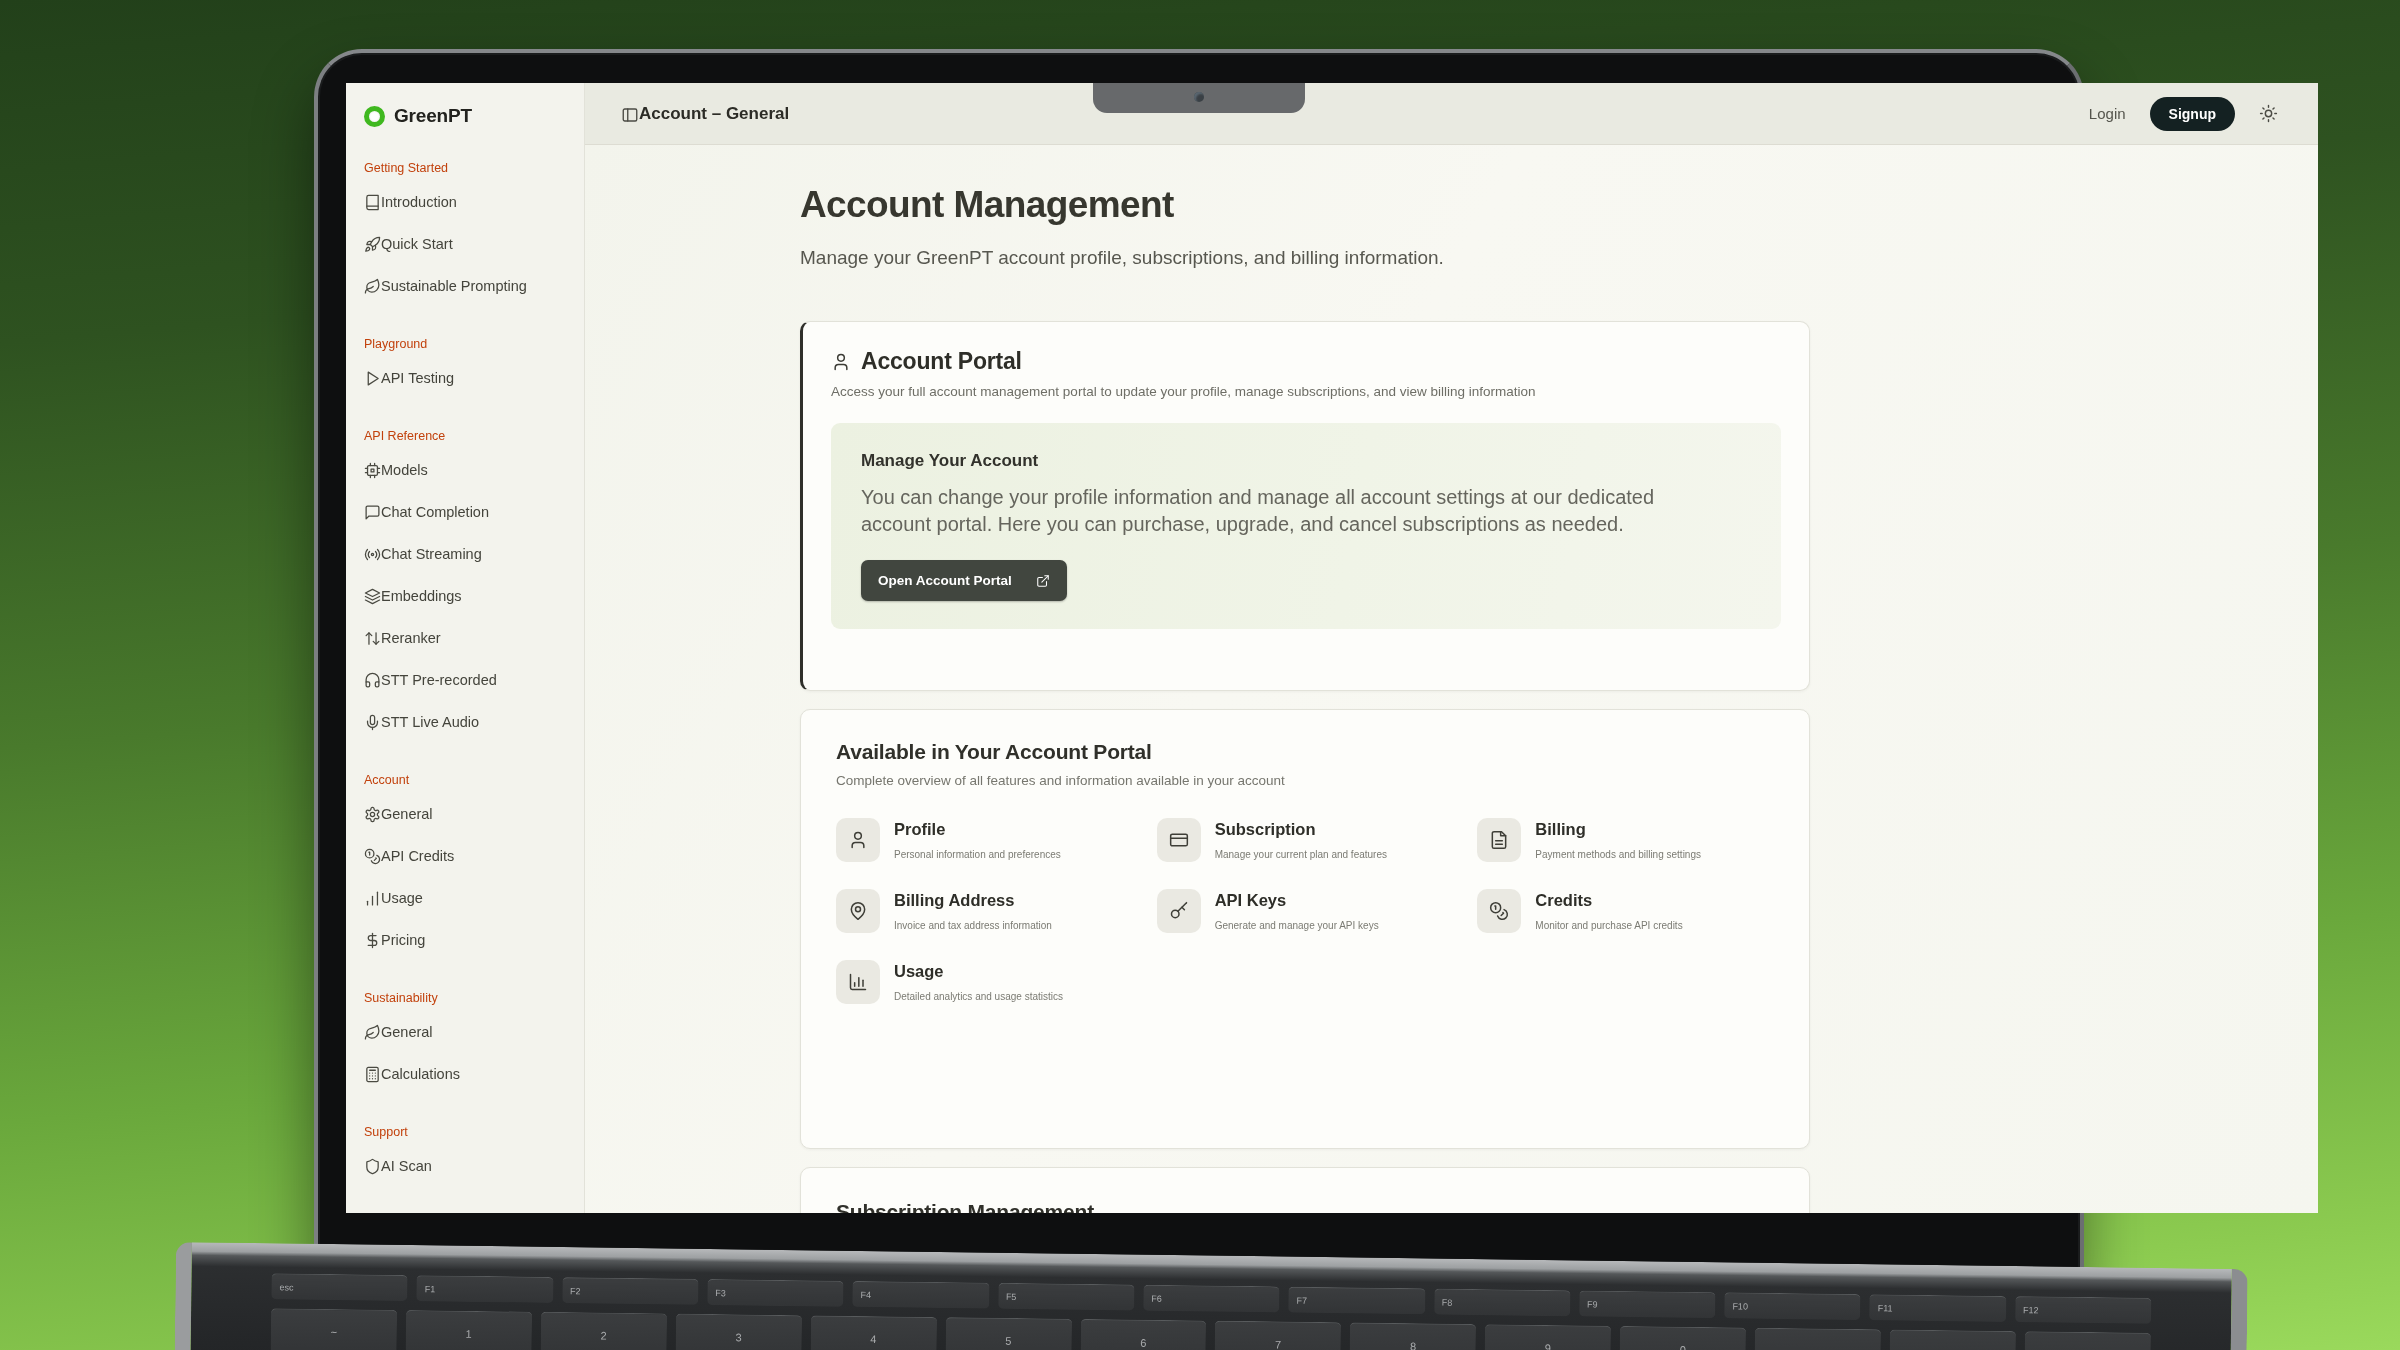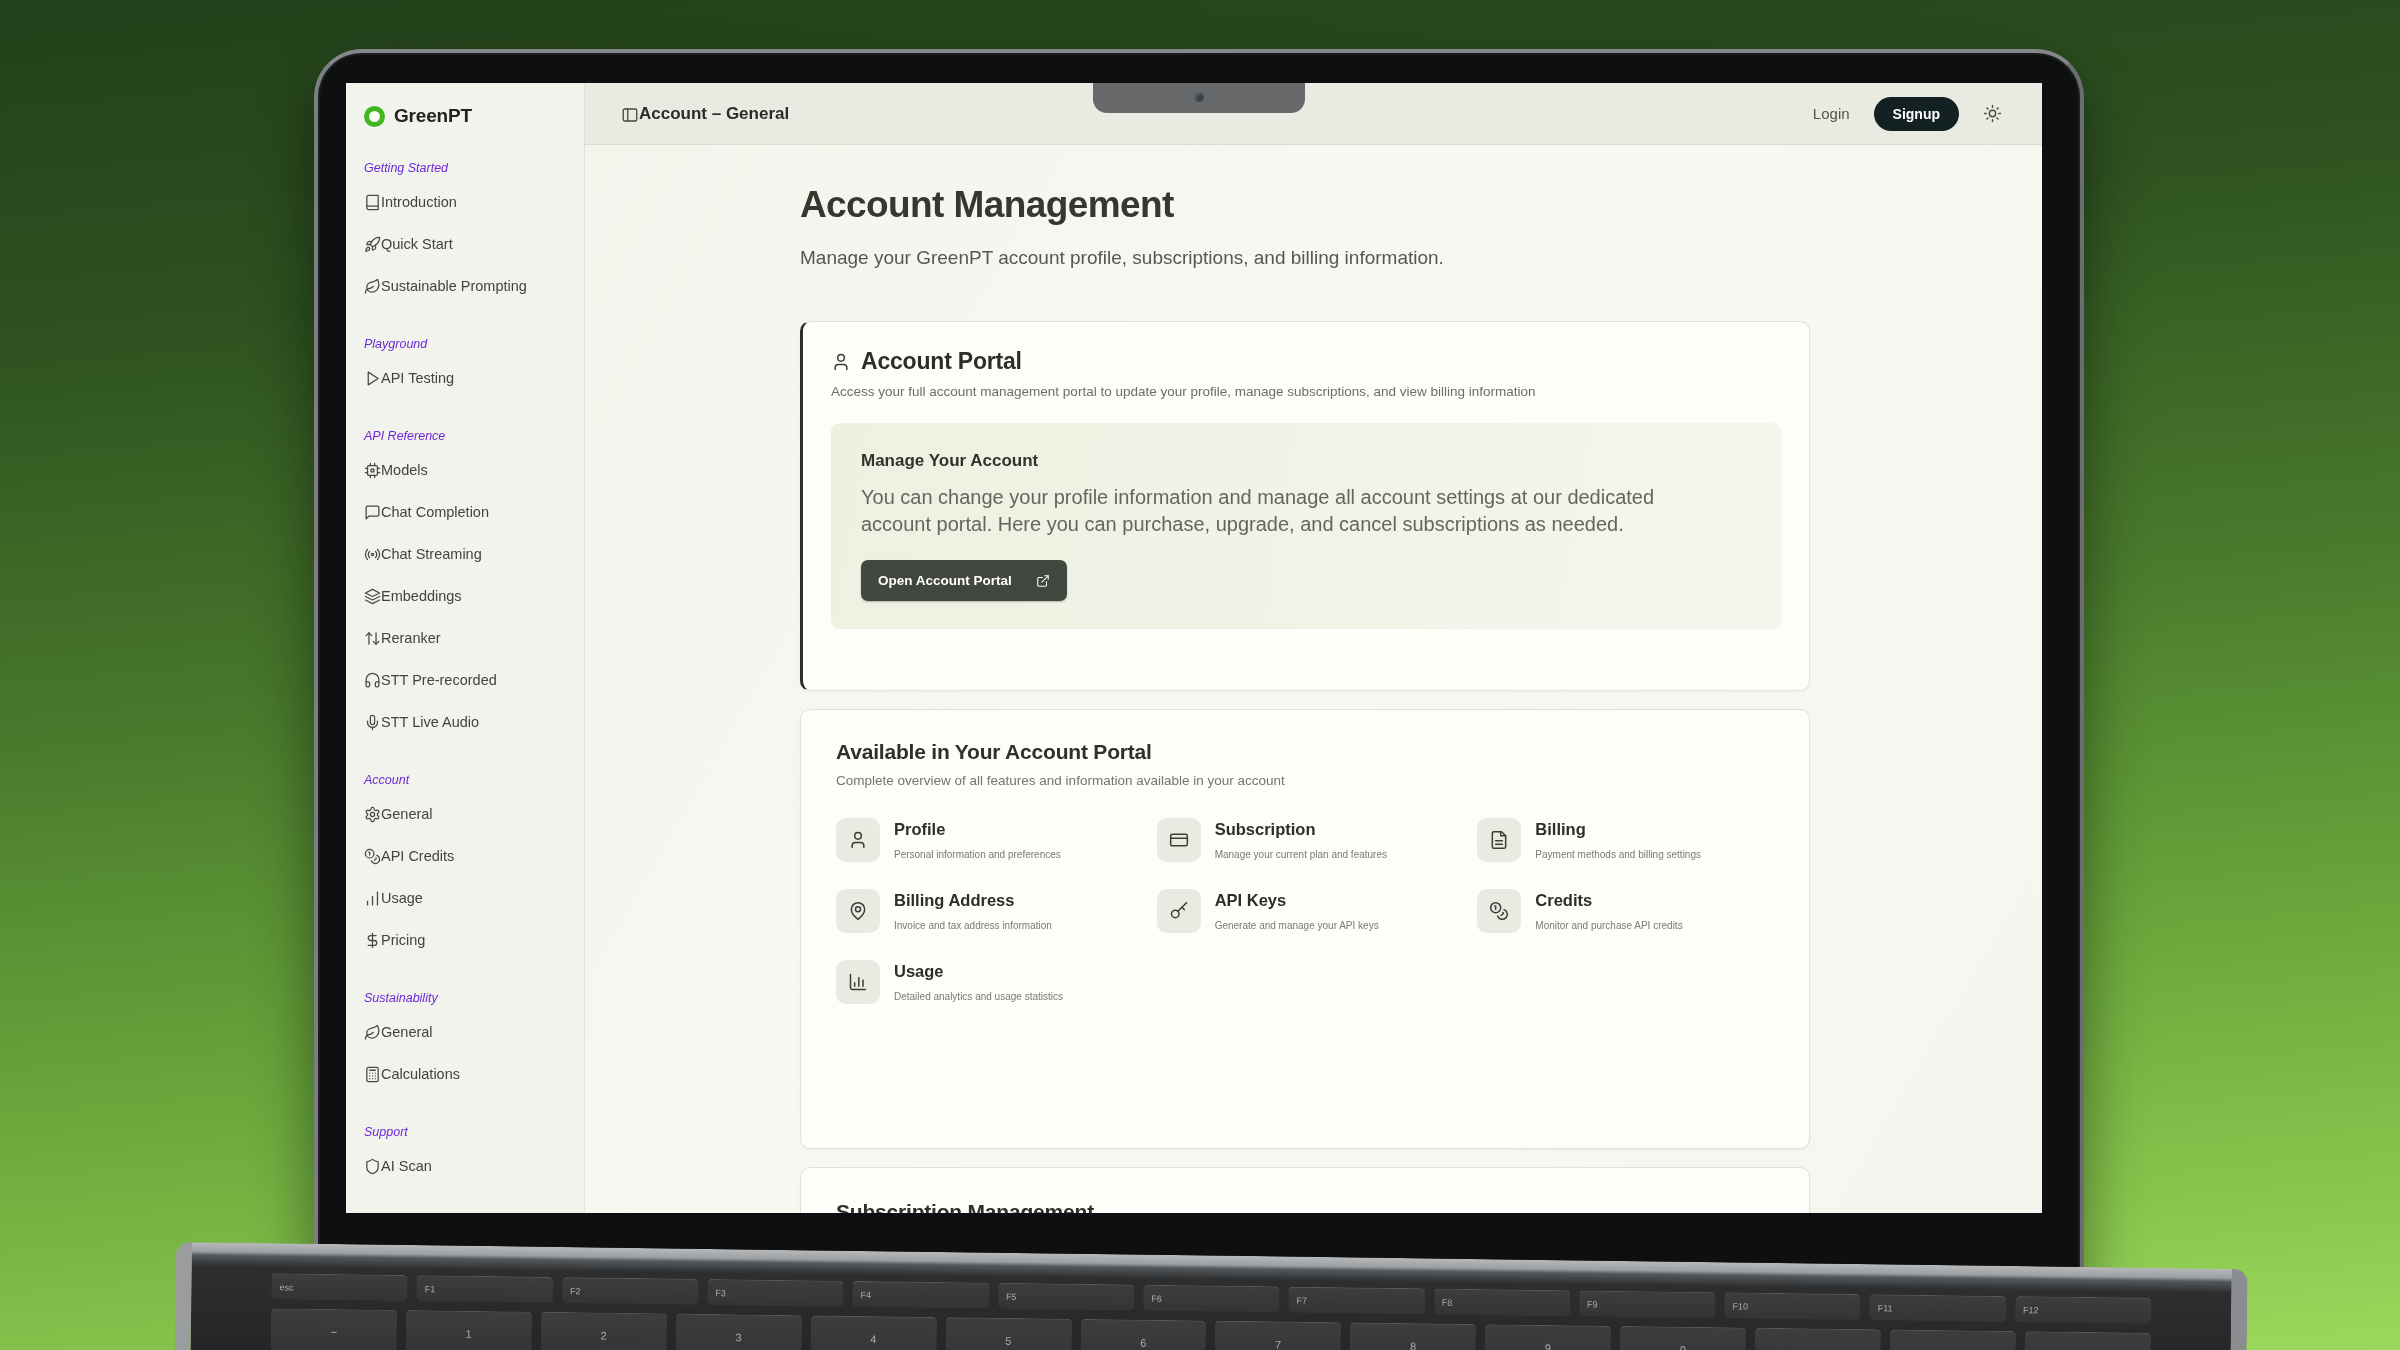--- a/index.html
+++ b/index.html
@@ -9,21 +9,21 @@
     background:linear-gradient(175deg,#22401a 0%,#2e5220 22%,#497a2c 48%,#6aa83c 72%,#8ccb50 92%,#9ad95c 100%);
   }
   
   .laptop-screen{
     position:absolute;left:314px;top:49px;width:1762px;height:1232px;
     background:#0e0f10;border:4px solid;border-color:#85888b #6b6e71 #3f4244 #7c7f82;
     border-radius:48px 48px 20px 20px;
     box-shadow:0 30px 60px rgba(0,0,0,.45), inset 0 0 0 2px #1a1c1d;
   }
   .screen-inner{
-    position:absolute;left:28px;top:30px;width:1696px;height:1130px;
+    position:absolute;left:28px;top:30px;width:1972px;height:1130px;
     background:#f6f6f0;overflow:hidden;display:flex;
   }
   .notch{
     position:absolute;left:50%;transform:translateX(-50%);top:30px;
     width:212px;height:30px;background:#67696b;border-radius:0 0 14px 14px;z-index:40;
   }
   .camera{position:absolute;left:50%;top:9px;transform:translateX(-50%);
     width:10px;height:10px;border-radius:50%;background:#3a4045;
     box-shadow:inset 2px 2px 2px #5a6670;}
   
@@ -45,21 +45,21 @@
   
   .sidebar{
     width:239px;min-width:239px;background:#f3f3ed;border-right:1px solid #e2e2d9;
     padding:18px 16px 0 18px;box-sizing:border-box;
   }
   .logo-row{display:flex;align-items:center;gap:9px;height:30px;}
   .logo-ring{width:21px;height:21px;border-radius:50%;border:5px solid #3fb81f;box-sizing:border-box;
     background:#fff;box-shadow:inset 0 0 2px rgba(0,0,0,.15);}
   .logo-text{font-size:19px;font-weight:700;color:#22221e;letter-spacing:-.2px;}
   .s-section{margin-top:30px;}
-  .s-label{font-size:12.5px;color:#6d28d9;margin-bottom:6px;font-style:italic;}
+  .s-label{font-size:12.5px;color:#c2410c;margin-bottom:6px;}
   .s-item{display:flex;align-items:center;gap:0;height:42px;color:#44443c;cursor:pointer;border-radius:6px;}
   .s-item .s-ic{width:17px;height:17px;color:#4a4a42;display:flex;}
   .s-item .s-ic svg{width:17px;height:17px;}
   .s-lbl{font-size:14.5px;}
   
   .main{flex:1;display:flex;flex-direction:column;min-width:0;}
   .topbar{
     height:62px;min-height:62px;background:#e9eae1;border-bottom:1px solid #dddcd2;
     display:flex;align-items:center;padding:0 40px 0 36px;box-sizing:border-box;
   }

